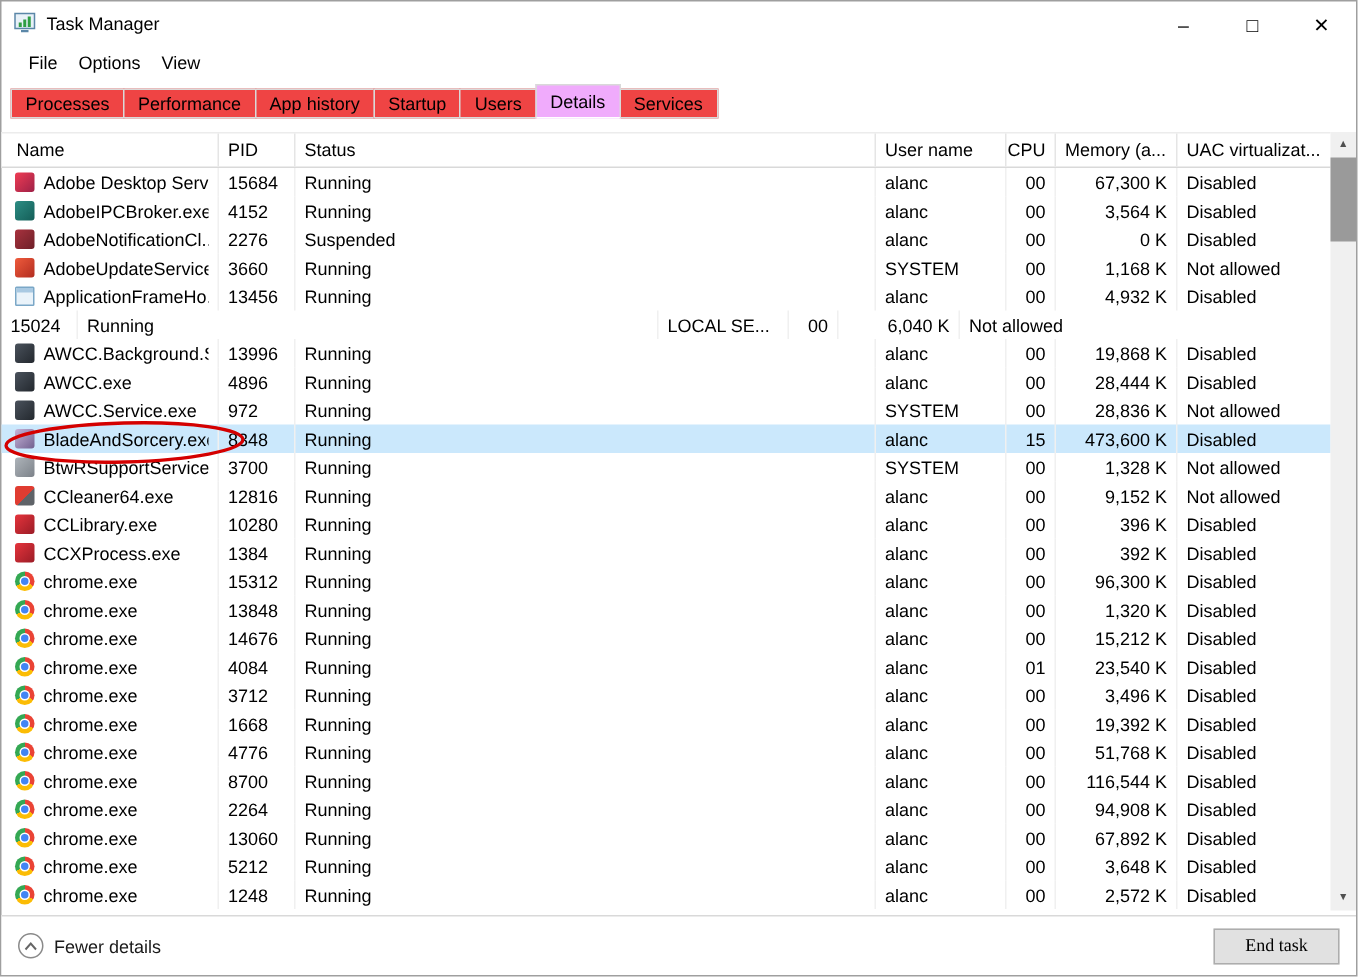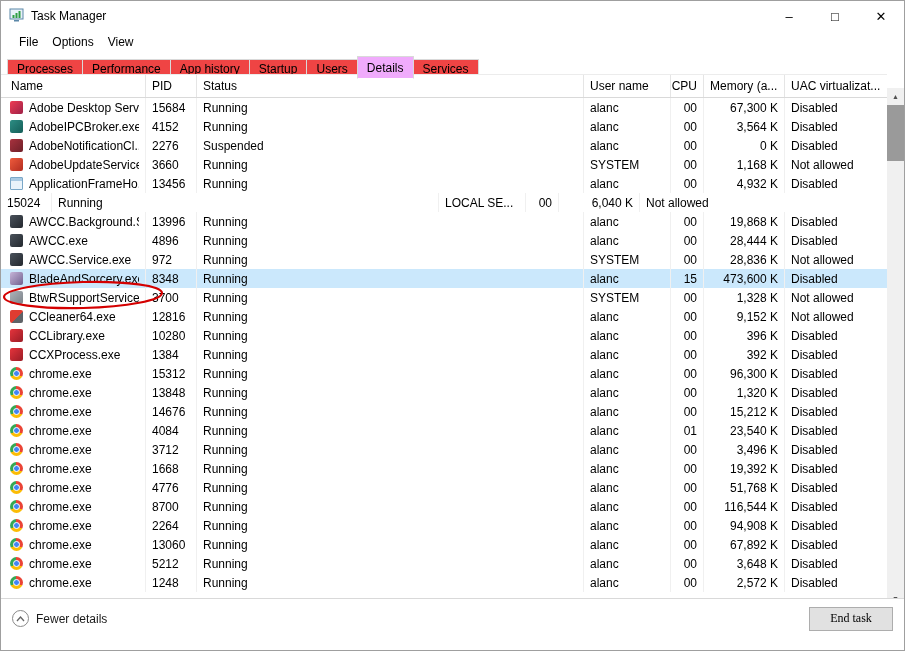--- a/index.html
+++ b/index.html
@@ -20,21 +20,21 @@
   
   .menubar { height:22px; display:flex; align-items:center; padding-left:11px; }
   .menu-item { padding:0 7px; height:22px; line-height:22px; }
 
   
   .tabstrip { height:26px; display:flex; align-items:flex-end; padding-left:6px; }
   .tab { height:20px; line-height:19px; padding:0 9px; border:1px solid #d9d9d9; background:#ef4444; margin-right:-1px; white-space:nowrap; }
   .tab.active { background:#f0abfc; height:23px; line-height:22px; border-bottom-color:#fff; position:relative; z-index:2; }
 
   
-  .table { position:absolute; left:0; top:73px; width:886px; }
+  .table { position:absolute; left:0; top:87px; width:886px; }
   .thead { display:flex; height:24px; border-top:1px solid #ececec; border-bottom:1px solid #d9d9d9; background:#fff; }
   .hcell { display:flex; align-items:center; padding:0 6px; border-right:1px solid #e5e5e5; overflow:hidden; white-space:nowrap; }
   .thead .col-name { padding-left:10px; }
   .col-name   { width:145px; }
   .col-pid    { width:51px; }
   .col-status { width:387px; }
   .col-user   { width:87px; }
   .col-cpu    { width:33px; justify-content:flex-end; }
   .col-memory { width:81px; }
   .col-uac    { width:102px; border-right:none !important; }
@@ -64,21 +64,21 @@
   
   .scrollbar { position:absolute; right:0; top:87px; width:17px; height:519px; background:#f0f0f0; display:flex; flex-direction:column; }
   .sb-btn { height:17px; display:flex; align-items:center; justify-content:center; font-size:7px; color:#505050; }
   .sb-thumb { height:56px; background:#9a9a9a; }
   .sb-track { flex:1; }
 
   
   .annotation { position:absolute; left:0; top:278px; pointer-events:none; z-index:5; }
 
   
-  .footer { position:absolute; left:0; bottom:12px; width:100%; height:40px; border-top:1px solid #d9d9d9; display:flex; align-items:center; padding:0 11px; background:#fff; }
+  .footer { position:absolute; left:0; bottom:0; width:100%; height:40px; border-top:1px solid #d9d9d9; display:flex; align-items:center; padding:0 11px; background:#fff; }
   .fewer { display:flex; align-items:center; gap:7px; color:#1a1a1a; }
   .chev-circle { width:17px; height:17px; border:1px solid #8a8a8a; border-radius:50%; display:flex; align-items:center; justify-content:center; }
   .endtask { margin-left:auto; width:84px; height:24px; border:1px solid #adadad; background:#e1e1e1; font-family:Liberation Serif, serif; font-size:12px; color:#000; }
 </style>
 </head>
 <body>
 
 <div class="window">
 
   <div class="titlebar">

